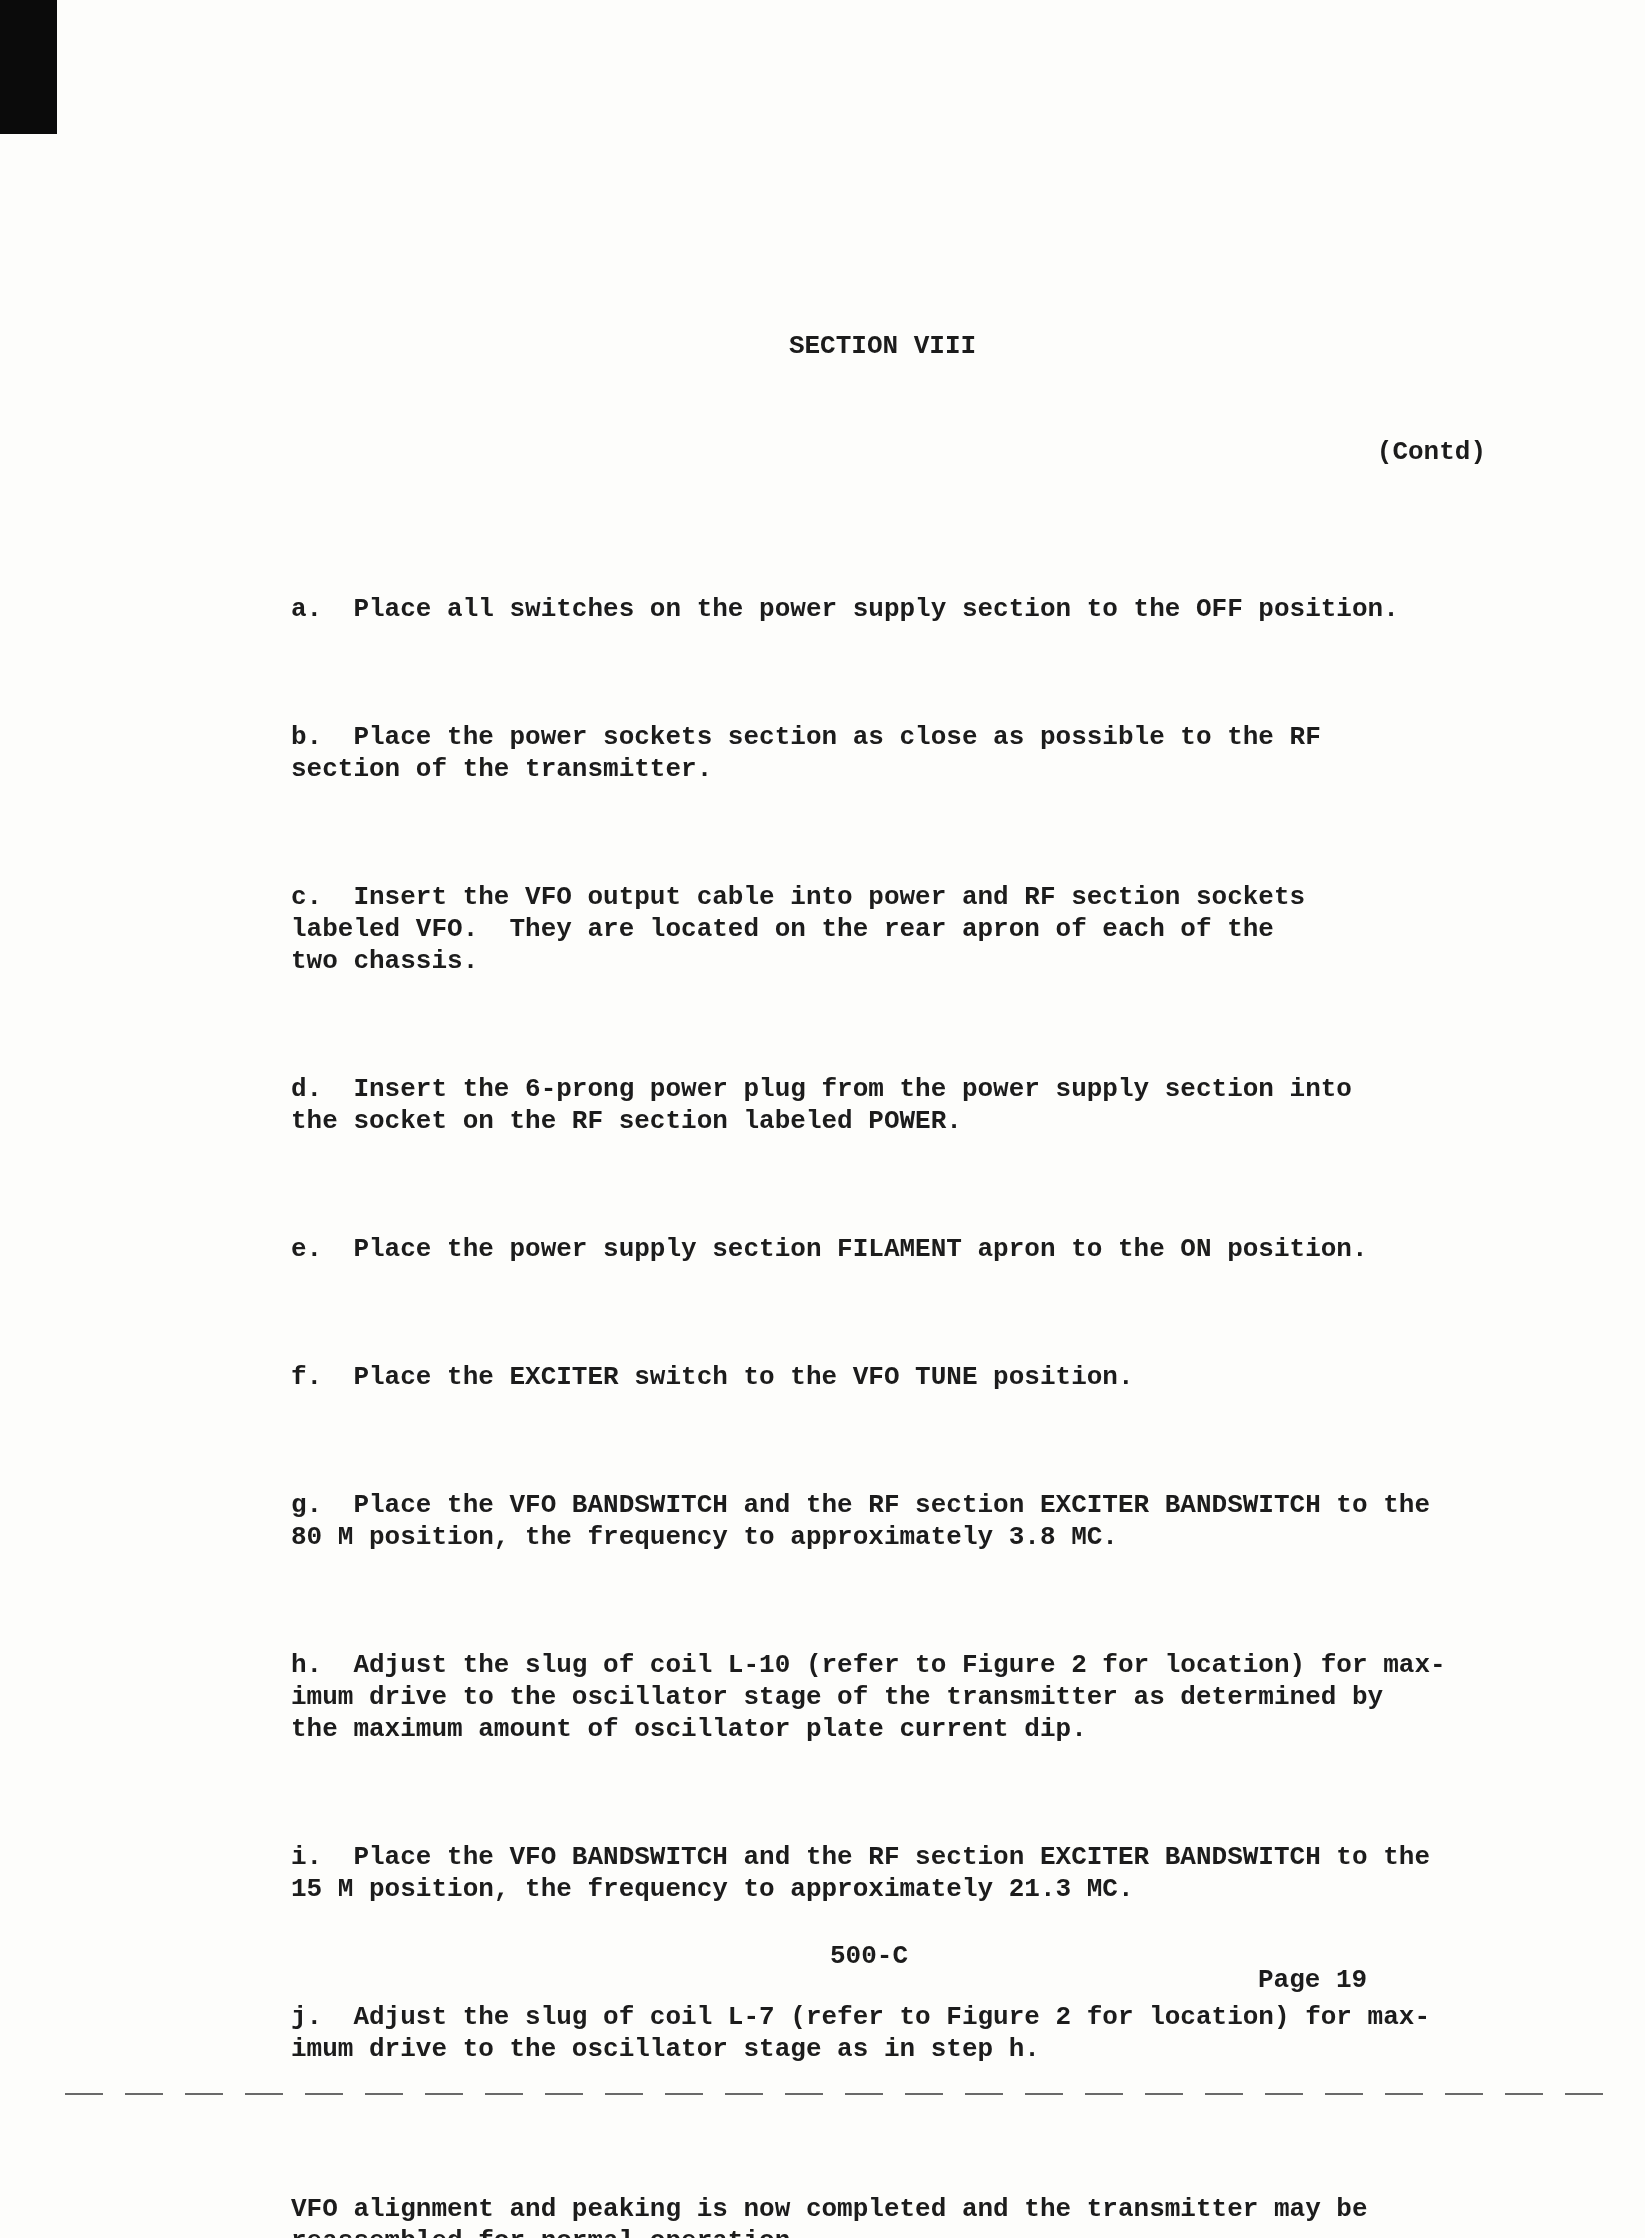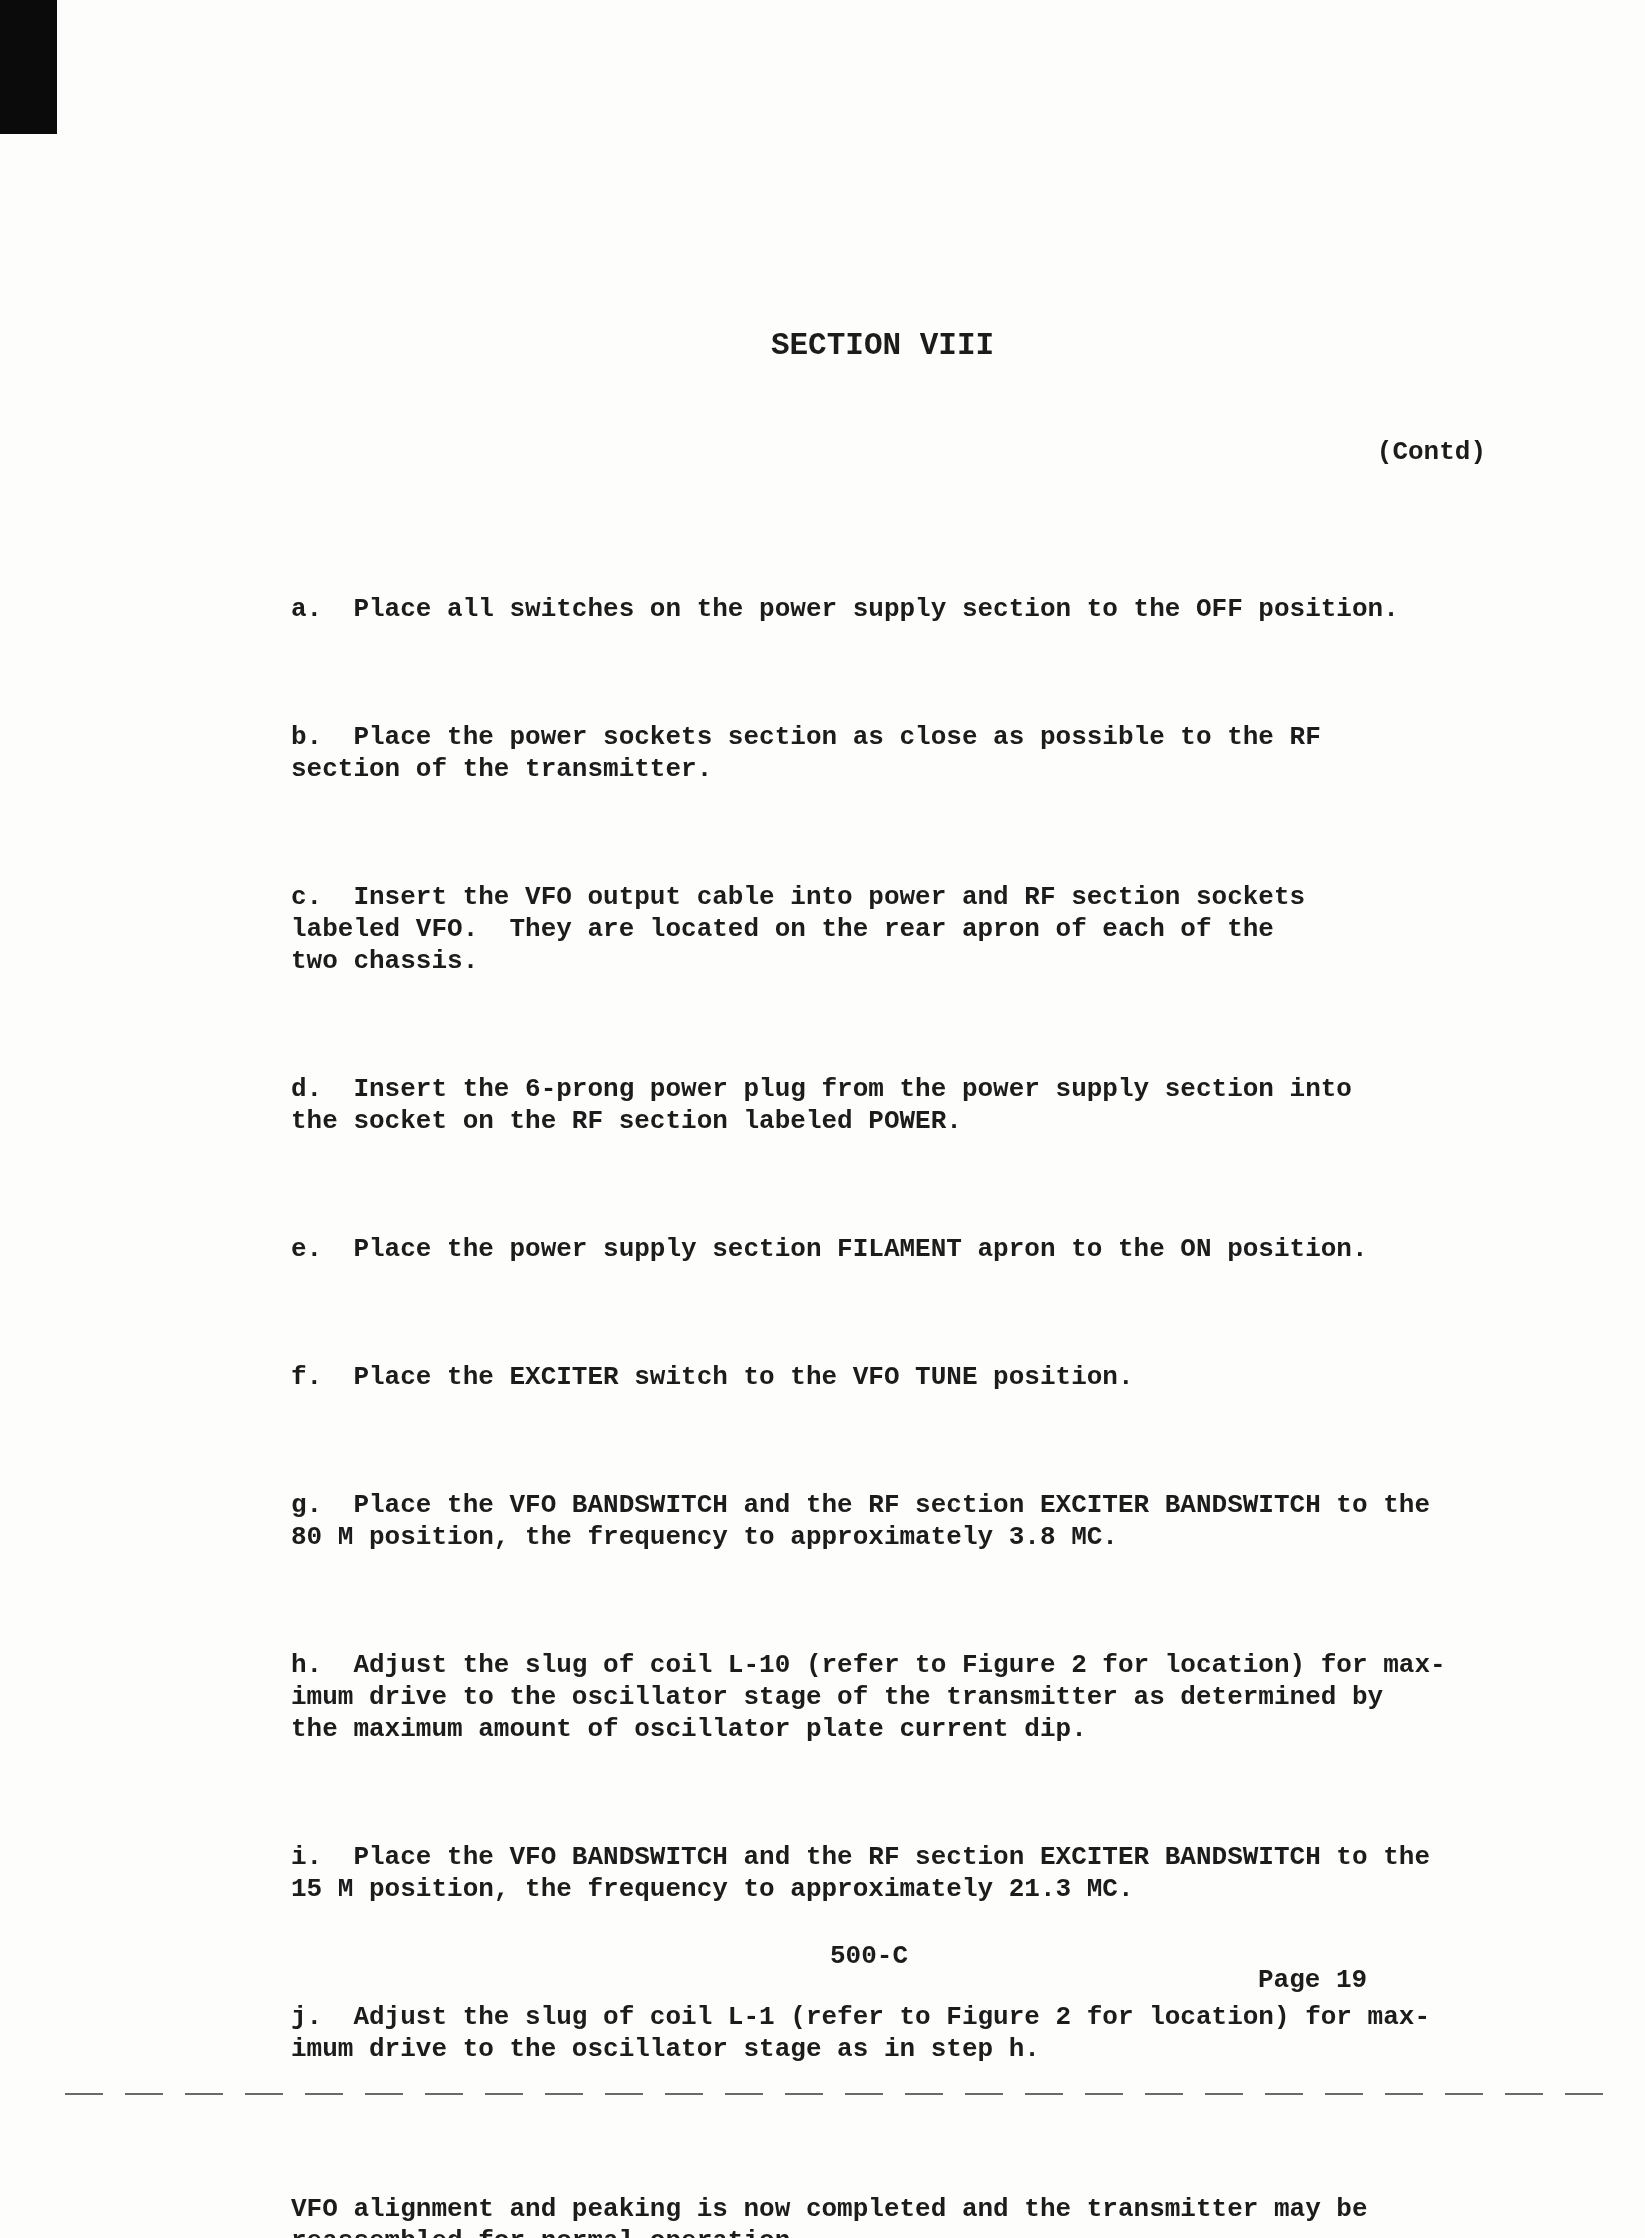--- a/index.html
+++ b/index.html
@@ -23,21 +23,21 @@
     position: absolute;
     left: 279px;
     top: 234px;
     width: 1207px;
     font-size: 26px;
     line-height: 32px;
     white-space: pre;
   }
   .center { text-align: center; }
   h1.doc-title, h2.doc-title {
-    font-size: 31px;
+    font-size: 26px;
     font-weight: 700;
     margin: 0;
   }
   h1.doc-title { margin-bottom: 10.4px; }
   .subtitle { margin: 0 0 28.6px 0; text-align: right; }
   p.step { margin: 0 0 32px 12px; white-space: pre; }
   .footer {
     position: absolute;
     top: 1940px;
     left: 0;
@@ -79,21 +79,21 @@
 the socket on the RF section labeled POWER.</p>
     <p class="step">e.  Place the power supply section FILAMENT apron to the ON position.</p>
     <p class="step">f.  Place the EXCITER switch to the VFO TUNE position.</p>
     <p class="step">g.  Place the VFO BANDSWITCH and the RF section EXCITER BANDSWITCH to the
 80 M position, the frequency to approximately 3.8 MC.</p>
     <p class="step">h.  Adjust the slug of coil L-10 (refer to Figure 2 for location) for max-
 imum drive to the oscillator stage of the transmitter as determined by
 the maximum amount of oscillator plate current dip.</p>
     <p class="step">i.  Place the VFO BANDSWITCH and the RF section EXCITER BANDSWITCH to the
 15 M position, the frequency to approximately 21.3 MC.</p>
-    <p class="step">j.  Adjust the slug of coil L-1 (refer to Figure 2 for location) for max-
+    <p class="step">j.  Adjust the slug of coil L-7 (refer to Figure 2 for location) for max-
 imum drive to the oscillator stage as in step h.</p>
 
     <p class="step">VFO alignment and peaking is now completed and the transmitter may be
 reassembled for normal operation.</p>
 
     
 
     
 
     

